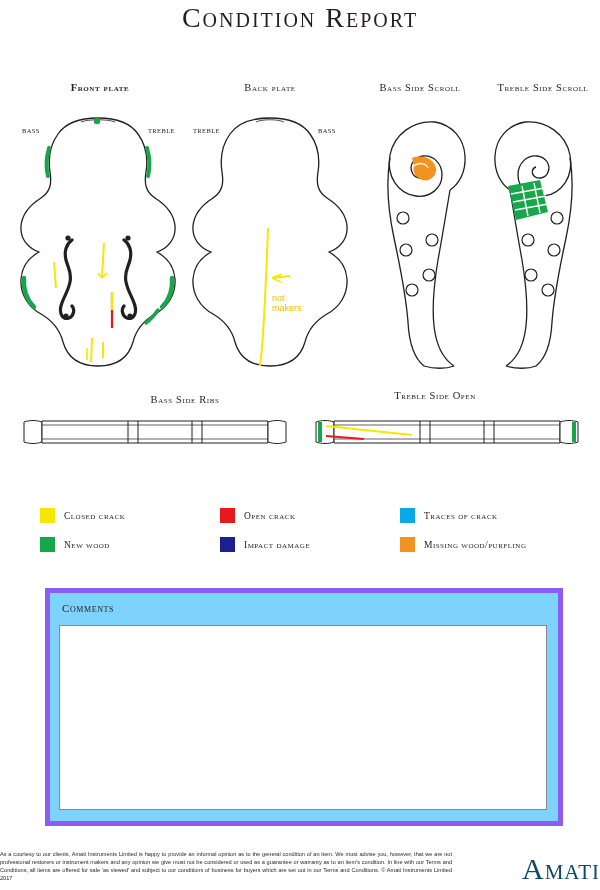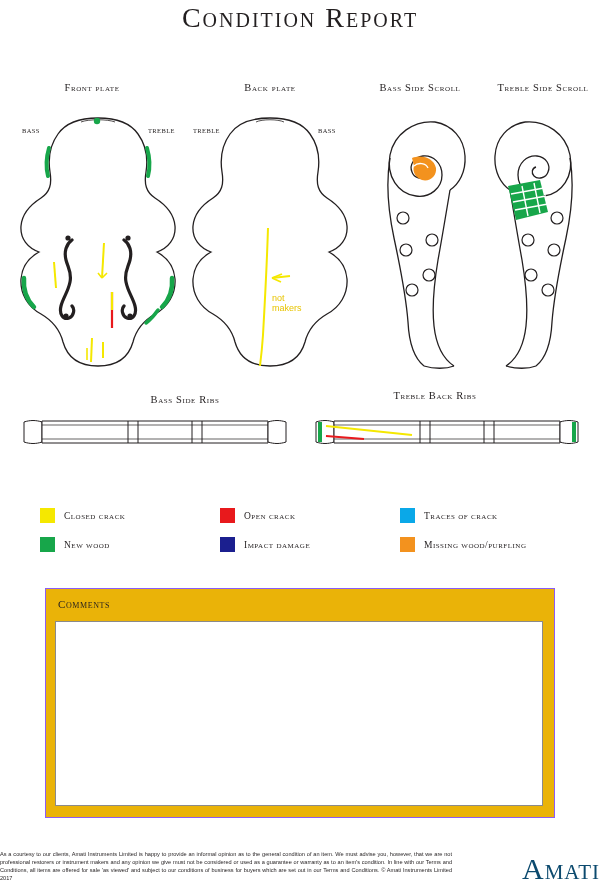--- a/index.html
+++ b/index.html
@@ -79,22 +79,22 @@
     color: #231f20;
     white-space: nowrap;
   }
   
   .comments-box {
     position: absolute;
     left: 45px;
     top: 588px;
     width: 508px;
     height: 228px;
-    border: 1px solid #8b5cf6;
-    background: #eab308;
+    border: 5px solid #8b5cf6;
+    background: #7dd3fc;
   }
   .comments-label {
     position: absolute;
     left: 12px;
     top: 9px;
     font-variant: small-caps;
     font-size: 11px;
     letter-spacing: 0.6px;
     color: #231f20;
   }
@@ -140,21 +140,21 @@
   svg { display: block; }
   .fig { position: absolute; }
 </style>
 </head>
 <body>
 
 <div class="page">
 
   <div class="title">Condition Report</div>
 
-  <div class="cap" style="left:12px; top:82px; width:160px;">Front plate</div>
+  <div class="cap" style="left:20px; top:82px; width:160px;font-weight:bold;">Front plate</div>
   <div class="side-lab" style="left:22px; top:127px;">BASS</div>
   <div class="side-lab" style="left:148px; top:127px;">TREBLE</div>
 
   <div class="fig" style="left:8px; top:110px;">
     <svg width="180" height="265" viewBox="0 0 180 265">
 
       <path d="M90 8
                C 70 8, 57 14, 50 24
                C 42 35, 40 49, 42 62
                C 44 74, 42 82, 33 88
@@ -310,21 +310,21 @@
 
       <path d="M108 13 L 108 35" stroke="#231f20" stroke-width="1"></path>
       <path d="M118 13 L 118 35" stroke="#231f20" stroke-width="1"></path>
       <path d="M172 13 L 172 35" stroke="#231f20" stroke-width="1"></path>
       <path d="M182 13 L 182 35" stroke="#231f20" stroke-width="1"></path>
 
       <path d="M248 14 C 254 12, 260 12, 266 14 L 266 34 C 260 36, 254 36, 248 34 Z" fill="#ffffff" stroke="#231f20" stroke-width="1"></path>
     </svg>
   </div>
 
-  <div class="cap" style="left:340px; top:390px; width:190px;">Treble Back Ribs</div>
+  <div class="cap" style="left:340px; top:390px; width:190px;">Treble Side Open</div>
   <div class="fig" style="left:312px; top:408px;">
     <svg width="270" height="45" viewBox="0 0 270 45">
       <path d="M4 14 C 10 12, 16 12, 22 14 L 22 34 C 16 36, 10 36, 4 34 Z" fill="#ffffff" stroke="#231f20" stroke-width="1"></path>
       <path d="M22 13 L 248 13 L 248 35 L 22 35 Z" fill="#ffffff" stroke="#231f20" stroke-width="1"></path>
       <path d="M22 17 L 248 17" stroke="#231f20" stroke-width="0.7"></path>
       <path d="M22 31 L 248 31" stroke="#231f20" stroke-width="0.7"></path>
       <path d="M108 13 L 108 35" stroke="#231f20" stroke-width="1"></path>
       <path d="M118 13 L 118 35" stroke="#231f20" stroke-width="1"></path>
       <path d="M172 13 L 172 35" stroke="#231f20" stroke-width="1"></path>
       <path d="M182 13 L 182 35" stroke="#231f20" stroke-width="1"></path>

